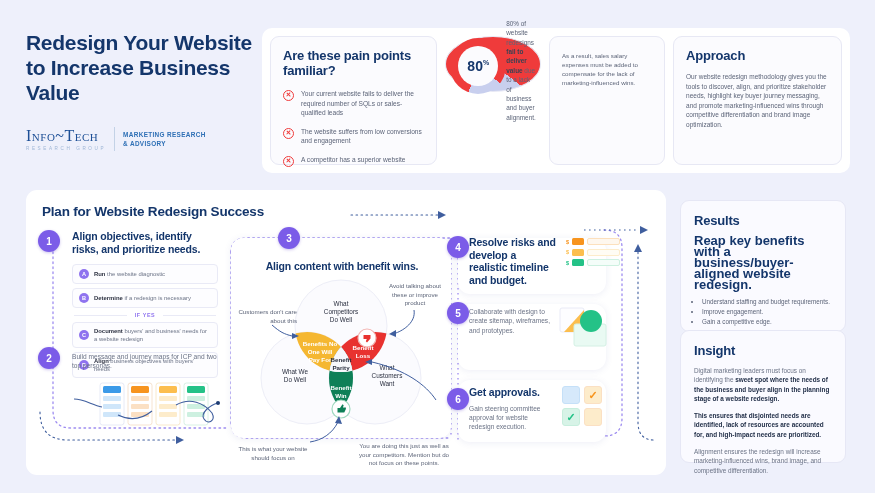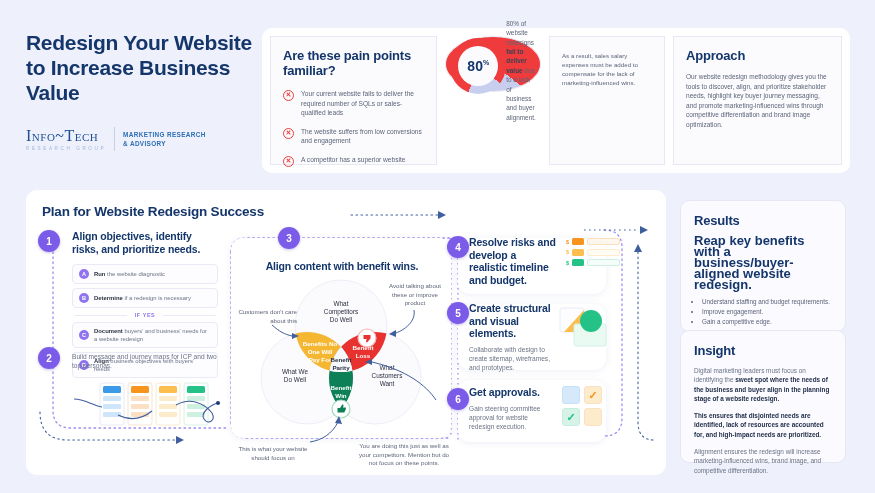--- a/index.html
+++ b/index.html
@@ -37,21 +37,21 @@
 
   
   .topbar {
     position: absolute; left: 262px; top: 28px;
     width: 588px; height: 145px;
     background: #ffffff; border-radius: 10px;
     display: flex; gap: 8px; padding: 8px;
   }
   .tcard {
     background: #fbfbfe; border: 1px solid #e7e8f4;
-    border-radius: 0; padding: 11px 12px;
+    border-radius: 9px; padding: 11px 12px;
     position: relative;
   }
   .tcard.pain { width: 170px; }
   .tcard.donut { width: 96px; }
   .tcard.spend { width: 118px; }
   .tcard.approach { width: 172px; }
 
   .card-h {
     font-size: 13px; font-weight: bold; color: #14366b;
     line-height: 15px; letter-spacing: -0.2px;
@@ -439,21 +439,20 @@
       <div class="bud-row">
         <span class="bud-d" style="color:#24c287">$</span>
         <span class="bud-sq" style="background:#24c287"></span>
         <span class="bud-bar" style="border-color:#cdf0e0;background:#f4fdf9"></span>
       </div>
     </div>
 
     <div class="innercard" style="left:432px;top:114px;width:148px;height:66px"></div>
     <div class="stepnum" style="left:421px;top:112px">5</div>
     <div style="position:absolute;left:443px;top:112px;width:85px">
-      <div class="steph">Create structural and visual elements.</div>
       <div class="stepp">Collaborate with design to create sitemap, wireframes, and prototypes.</div>
     </div>
     <svg width="60" height="48" style="position:absolute;left:530px;top:114px">
       <rect x="4" y="4" width="24" height="24" rx="2" fill="#fdfdff" stroke="#e9eaf6"></rect>
       <path d="M28 6 L28 28 L8 28 Z" fill="#fcbe4e"></path>
       <rect x="18" y="20" width="32" height="22" rx="2" fill="#e9faf3" stroke="#d4f0e4"></rect>
       <circle cx="35" cy="17" r="11" fill="#24c287"></circle>
     </svg>
 
     <div class="innercard" style="left:432px;top:190px;width:148px;height:62px"></div>

